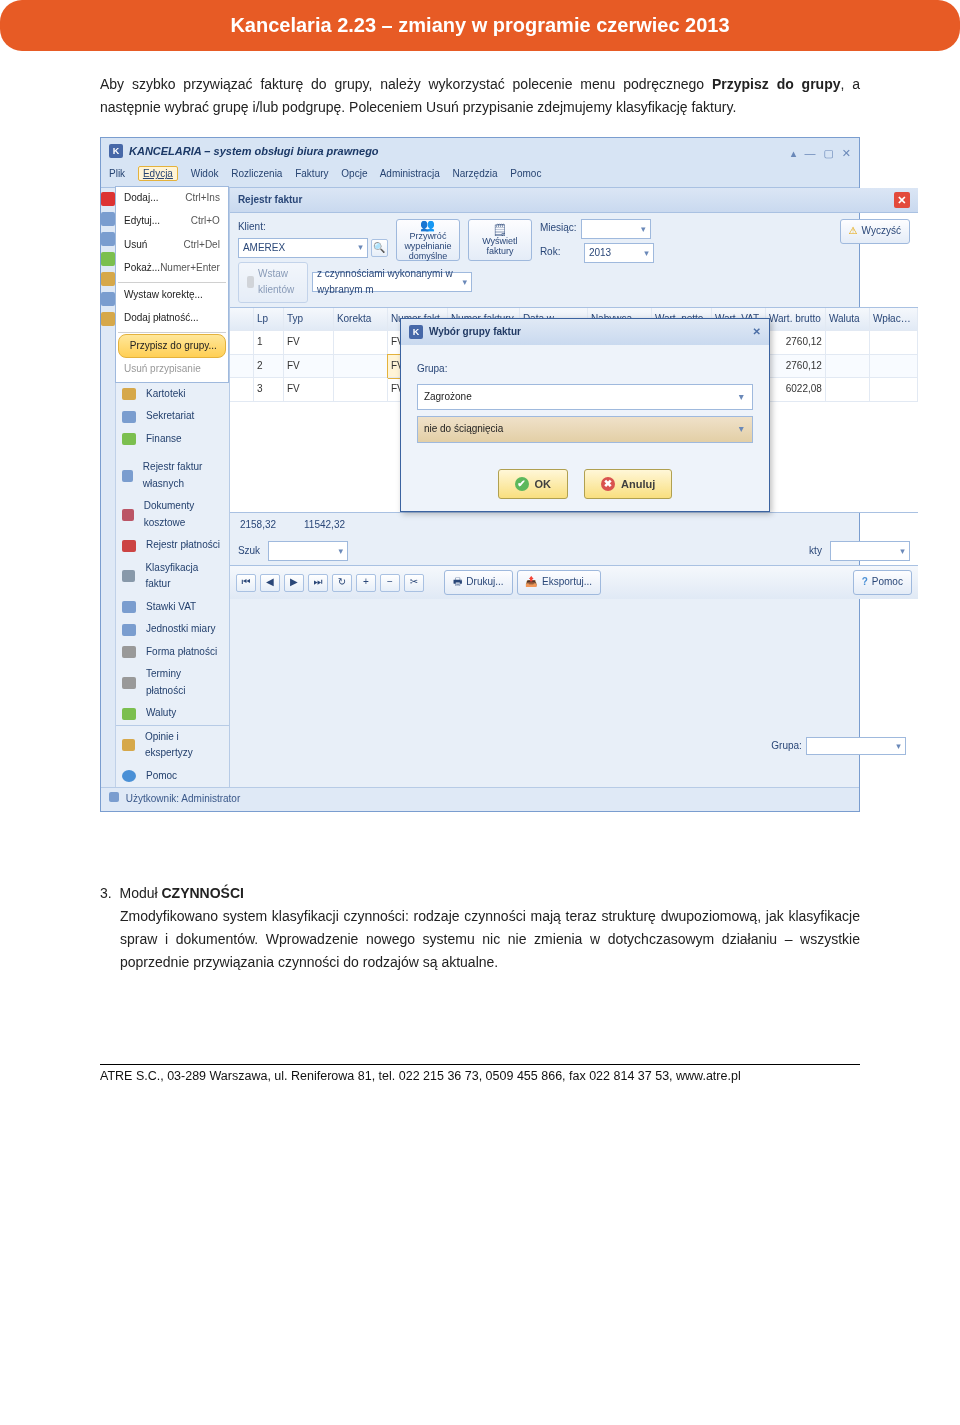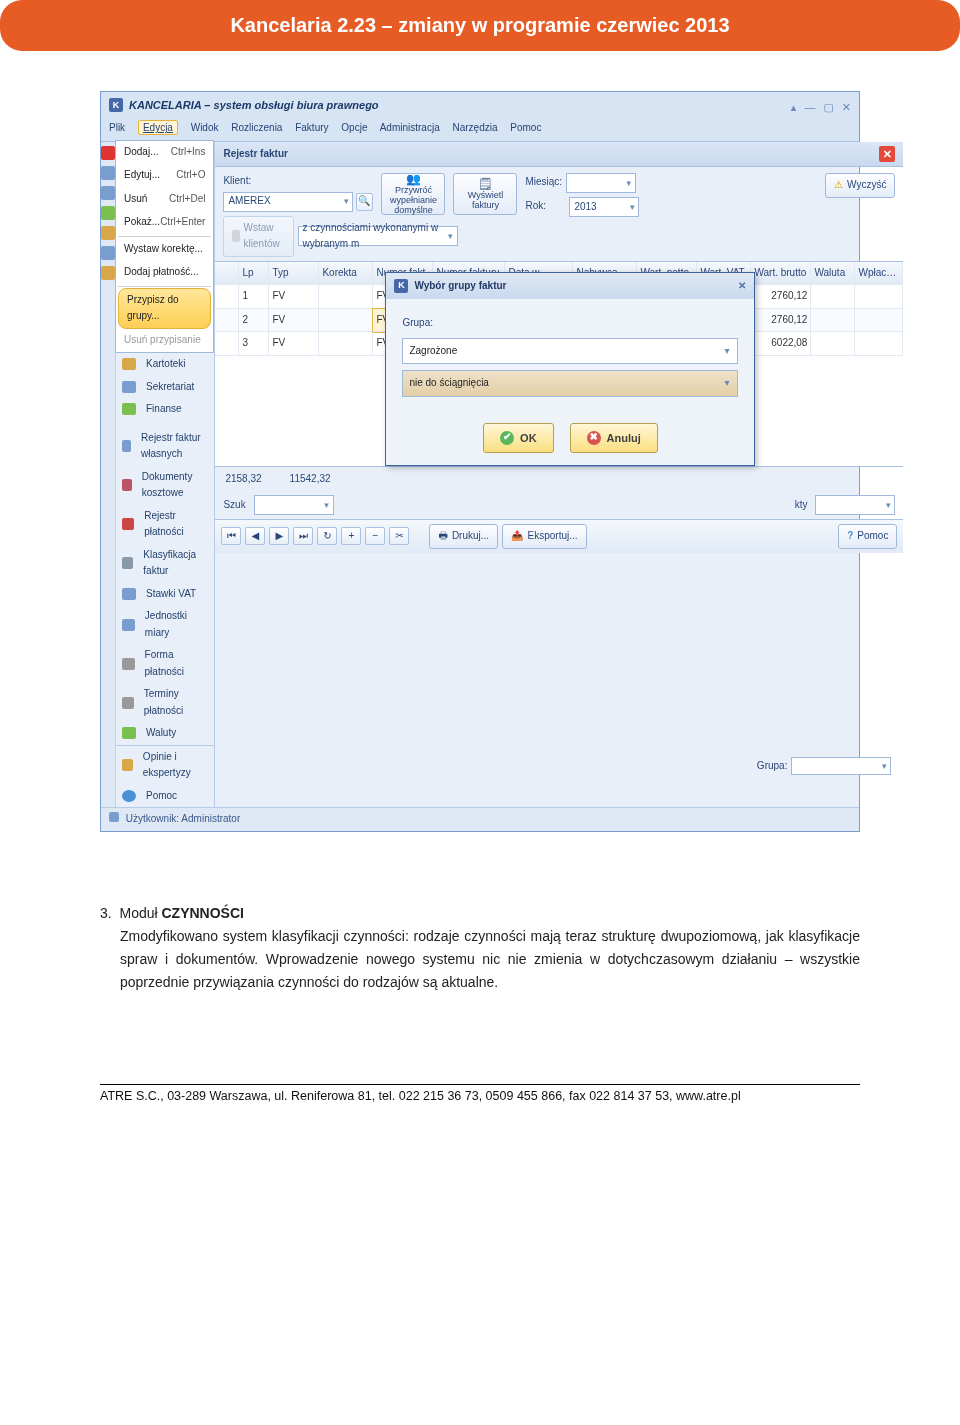--- a/index.html
+++ b/index.html
@@ -72,20 +72,23 @@
   .grp-label .combo { min-width: 100px; height: 18px; }
 </style>
 </head>
 <body>
 
 <div class="page-header">
   <h1>Kancelaria 2.23 – zmiany w programie czerwiec 2013</h1>
 </div>
 
 <div class="content">
+  <p>
+    <span>Aby szybko przywiązać fakturę do grupy, należy wykorzystać polecenie menu podręcznego </span><b>Przypisz do grupy</b><span>, a następnie wybrać grupę i/lub podgrupę. Poleceniem Usuń przypisanie zdejmujemy klasyfikację faktury.</span>
+  </p>
 
   <div class="app">
     <div class="app-title">
       <span class="k-badge">K</span>
       <b>KANCELARIA – system obsługi biura prawnego</b>
     </div>
     <div class="win-controls">
       <span>▴</span>
       <span>—</span>
       <span>▢</span>
@@ -125,21 +128,21 @@
           <div class="ctx-row">
               <span>Edytuj...</span>
               <span class="sc">Ctrl+O</span>
             </div>
           <div class="ctx-row">
               <span>Usuń</span>
               <span class="sc">Ctrl+Del</span>
             </div>
           <div class="ctx-row">
               <span>Pokaż...</span>
-              <span class="sc">Ctrl+Enter</span>
+              <span class="sc">Numer+Enter</span>
             </div>
           <div class="ctx-sep"></div>
           <div class="ctx-row">
               <span>Wystaw korektę...</span>
             </div>
           <div class="ctx-row">
               <span>Dodaj płatność...</span>
             </div>
           <div class="ctx-sep"></div>
           <div class="ctx-row hl">

